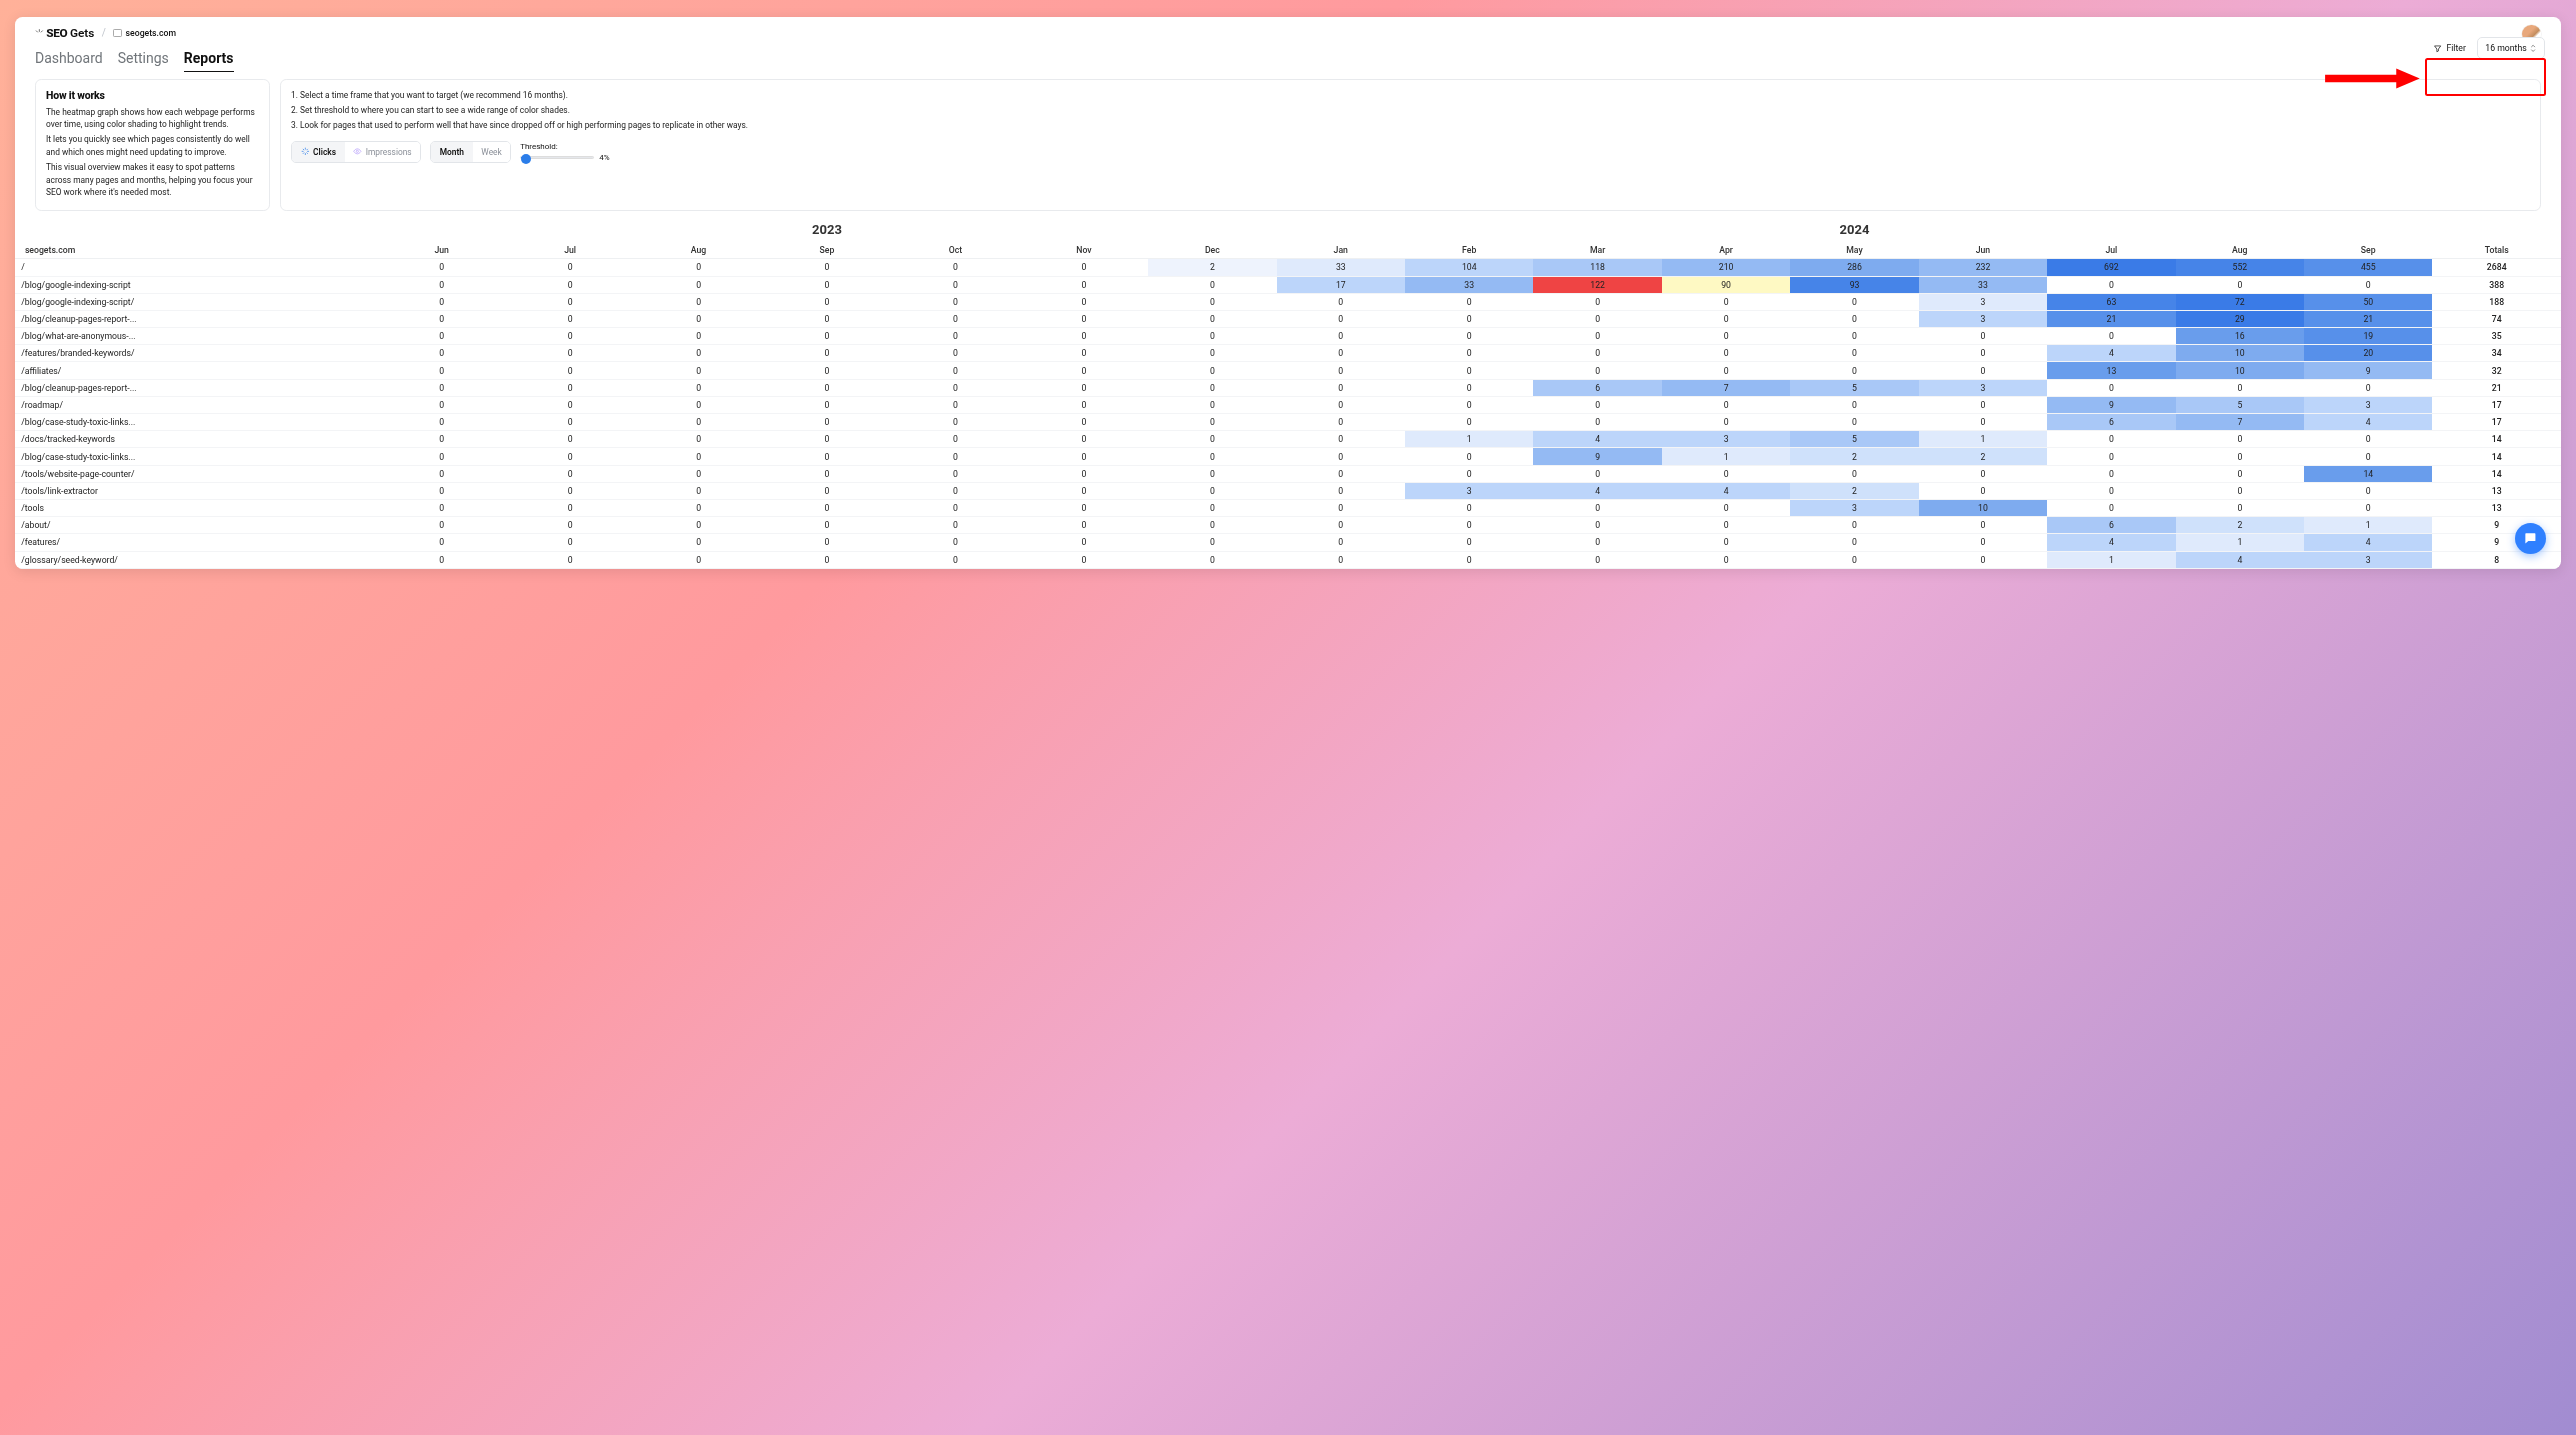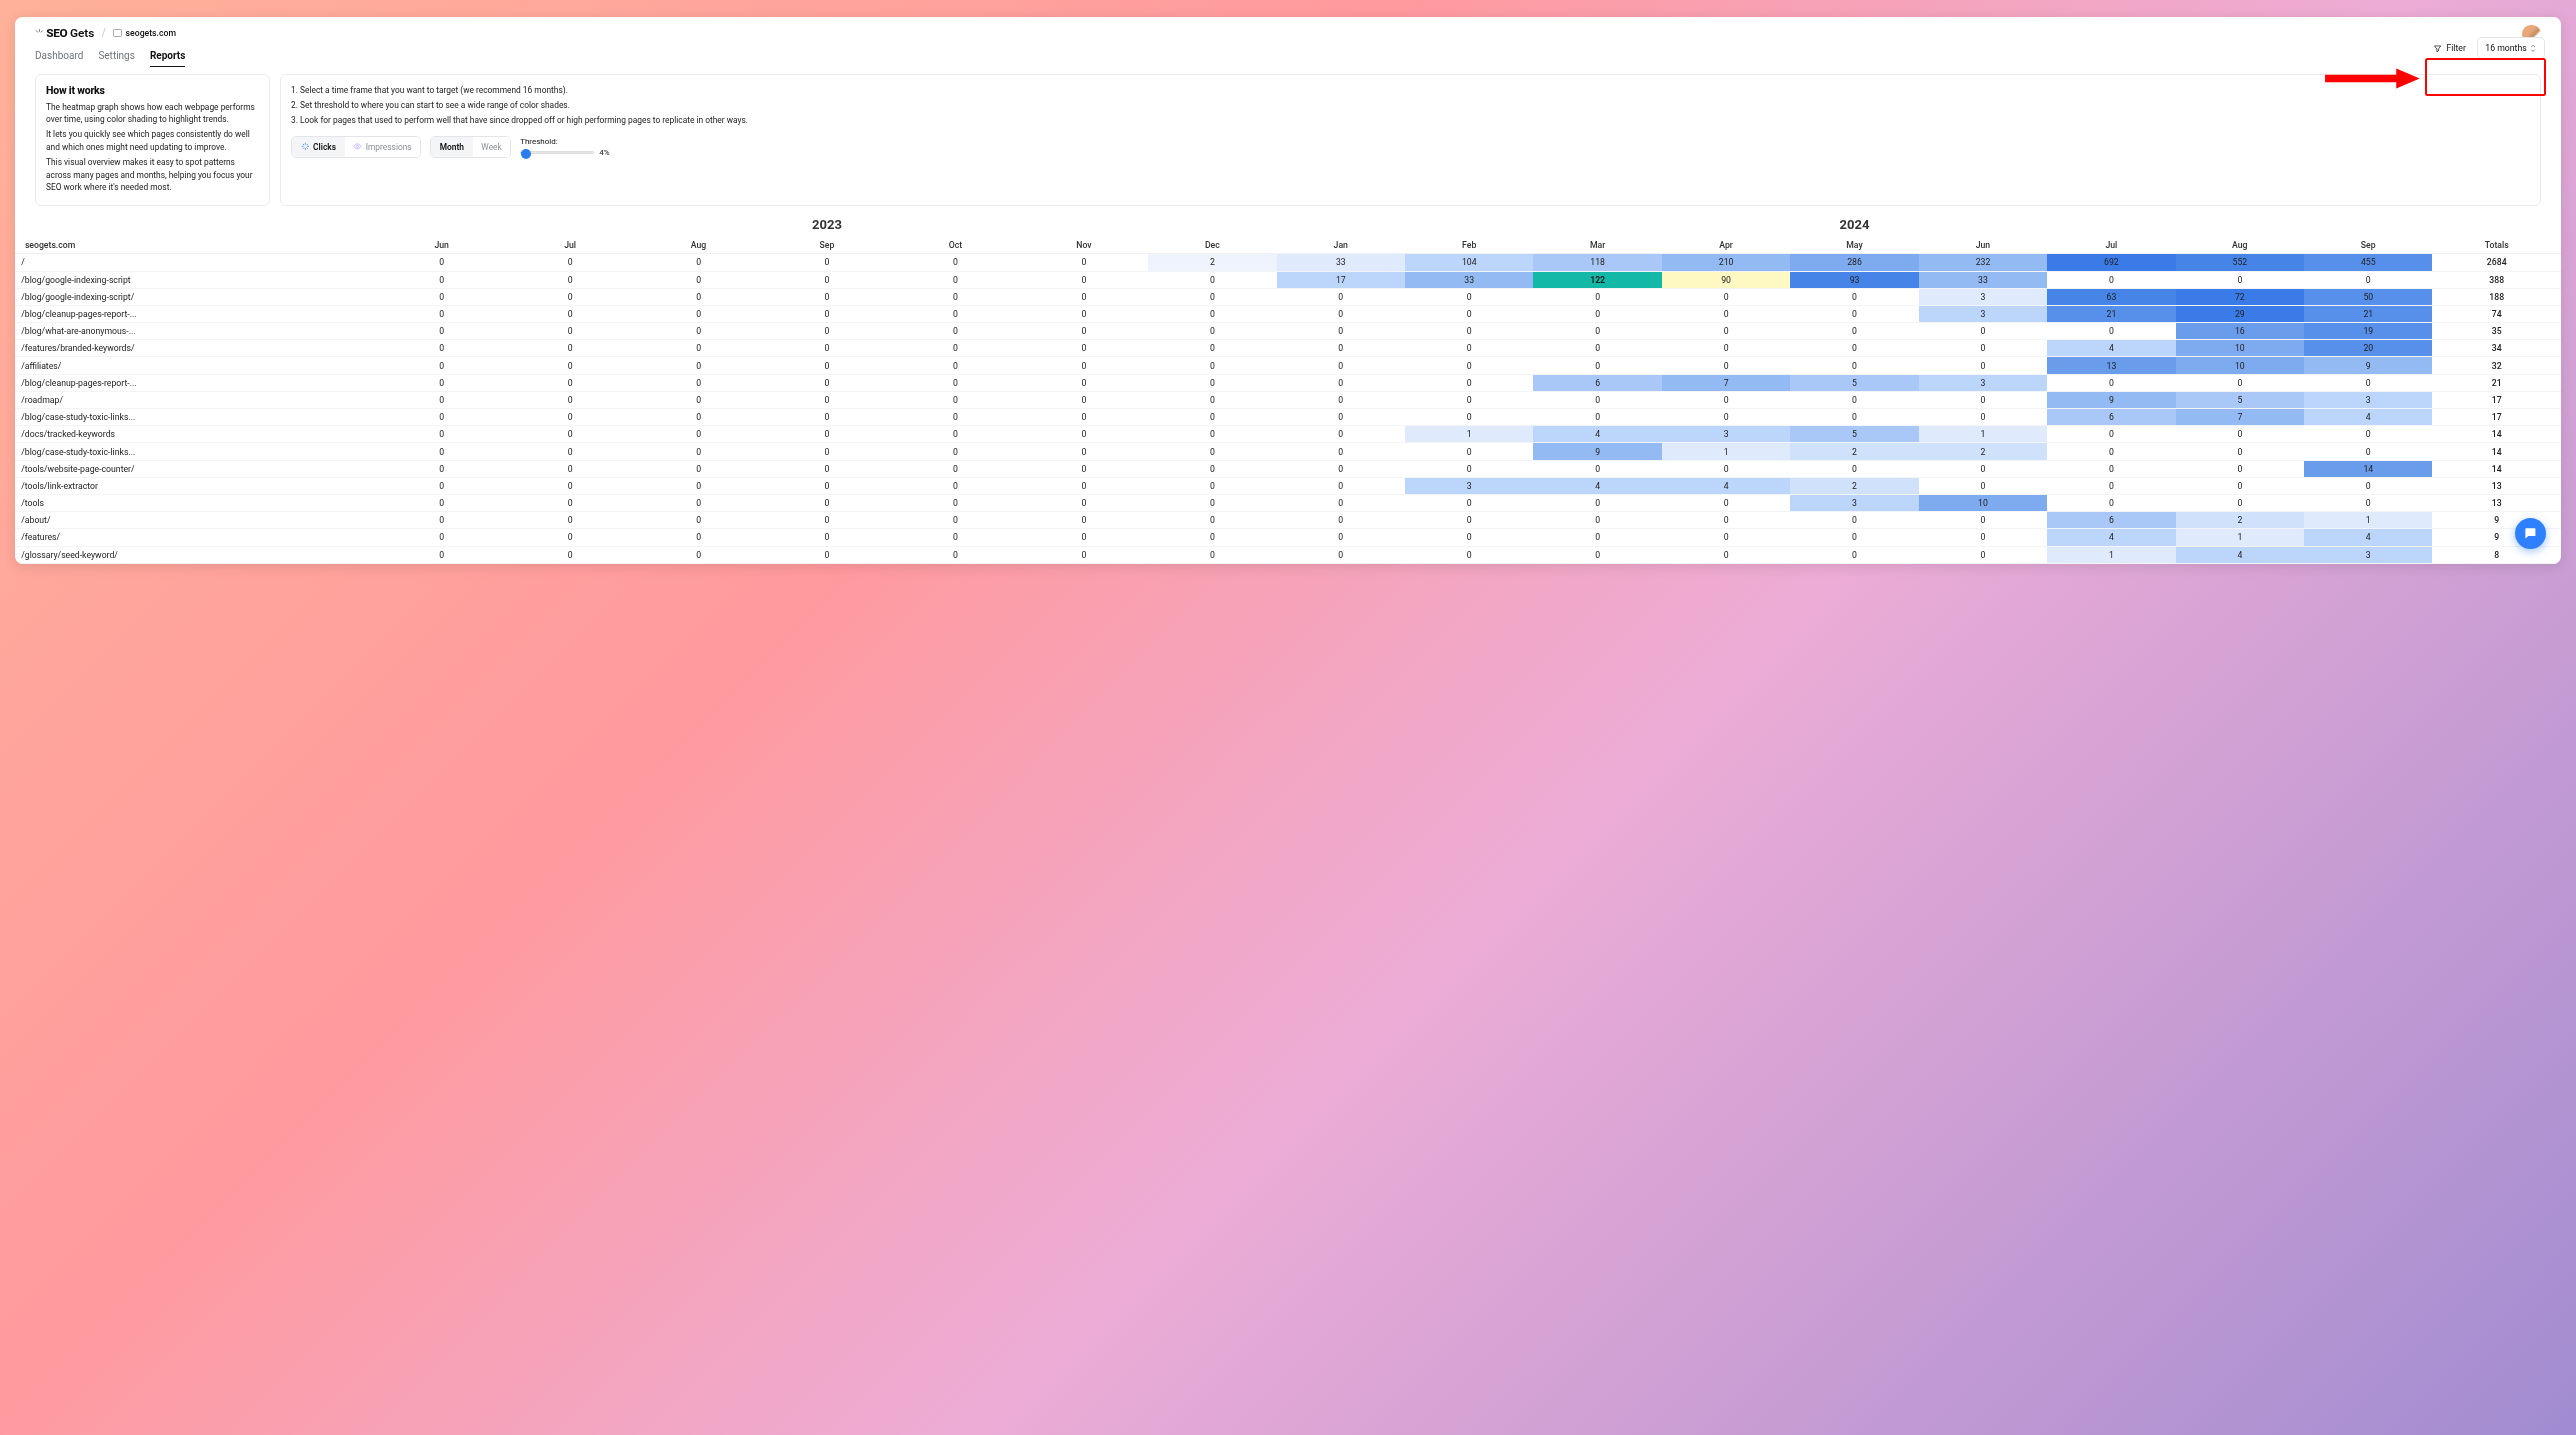--- a/index.html
+++ b/index.html
@@ -60,21 +60,21 @@
     }
     .nav-row {
       display: flex;
       align-items: center;
       padding: 2.5px 20px 0 20px;
       gap: 15px;
       position: relative;
       margin-bottom: 7.4px;
     }
     .nav-tab {
-      font-size: 10px;
+      font-size: 14px;
       color: #70757a;
       padding: 5px 0;
       cursor: pointer;
       font-weight: 400;
     }
     .nav-tab.active {
       color: #111;
       font-weight: 700;
       border-bottom: 1.2px solid #111;
     }
@@ -429,21 +429,21 @@
             <td class="url-cell url-col">/blog/google-indexing-script</td>
             <td class="month-col" style="background: rgb(255, 255, 255);">0</td>
             <td class="month-col" style="background: rgb(255, 255, 255);">0</td>
             <td class="month-col" style="background: rgb(255, 255, 255);">0</td>
             <td class="month-col" style="background: rgb(255, 255, 255);">0</td>
             <td class="month-col" style="background: rgb(255, 255, 255);">0</td>
             <td class="month-col" style="background: rgb(255, 255, 255);">0</td>
             <td class="month-col" style="background: rgb(255, 255, 255);">0</td>
             <td class="month-col" style="background: rgb(188, 213, 250);">17</td>
             <td class="month-col" style="background: rgb(148, 186, 243);">33</td>
-            <td class="month-col" style="background: #14b8a6; font-weight: bold;">122</td>
+            <td class="month-col" style="background: #ef4444;">122</td>
             <td class="month-col" style="background: #fef9c3;">90</td>
             <td class="month-col" style="background: rgb(70, 132, 232);">93</td>
             <td class="month-col" style="background: rgb(148, 186, 243);">33</td>
             <td class="month-col" style="background: rgb(255, 255, 255);">0</td>
             <td class="month-col" style="background: rgb(255, 255, 255);">0</td>
             <td class="month-col" style="background: rgb(255, 255, 255);">0</td>
             <td class="total-col">388</td>
           </tr>
           <tr>
             <td class="url-cell url-col">/blog/google-indexing-script/</td>

